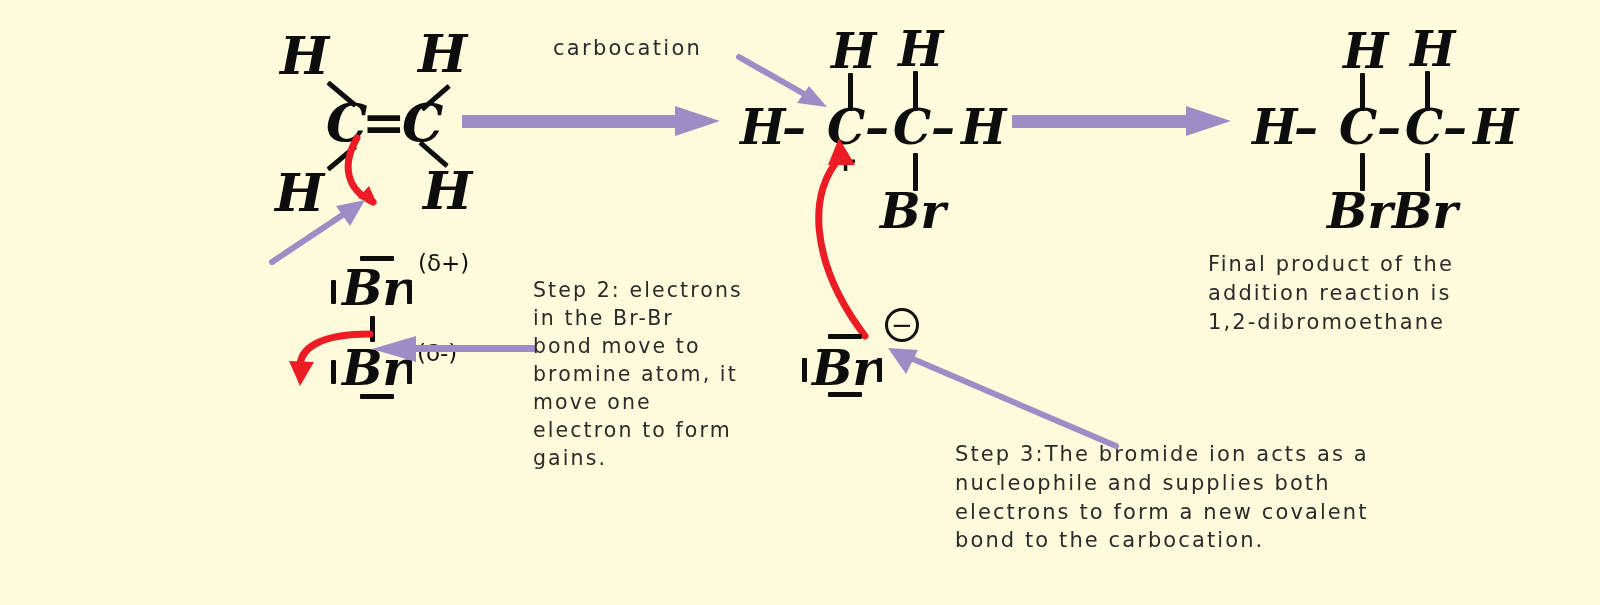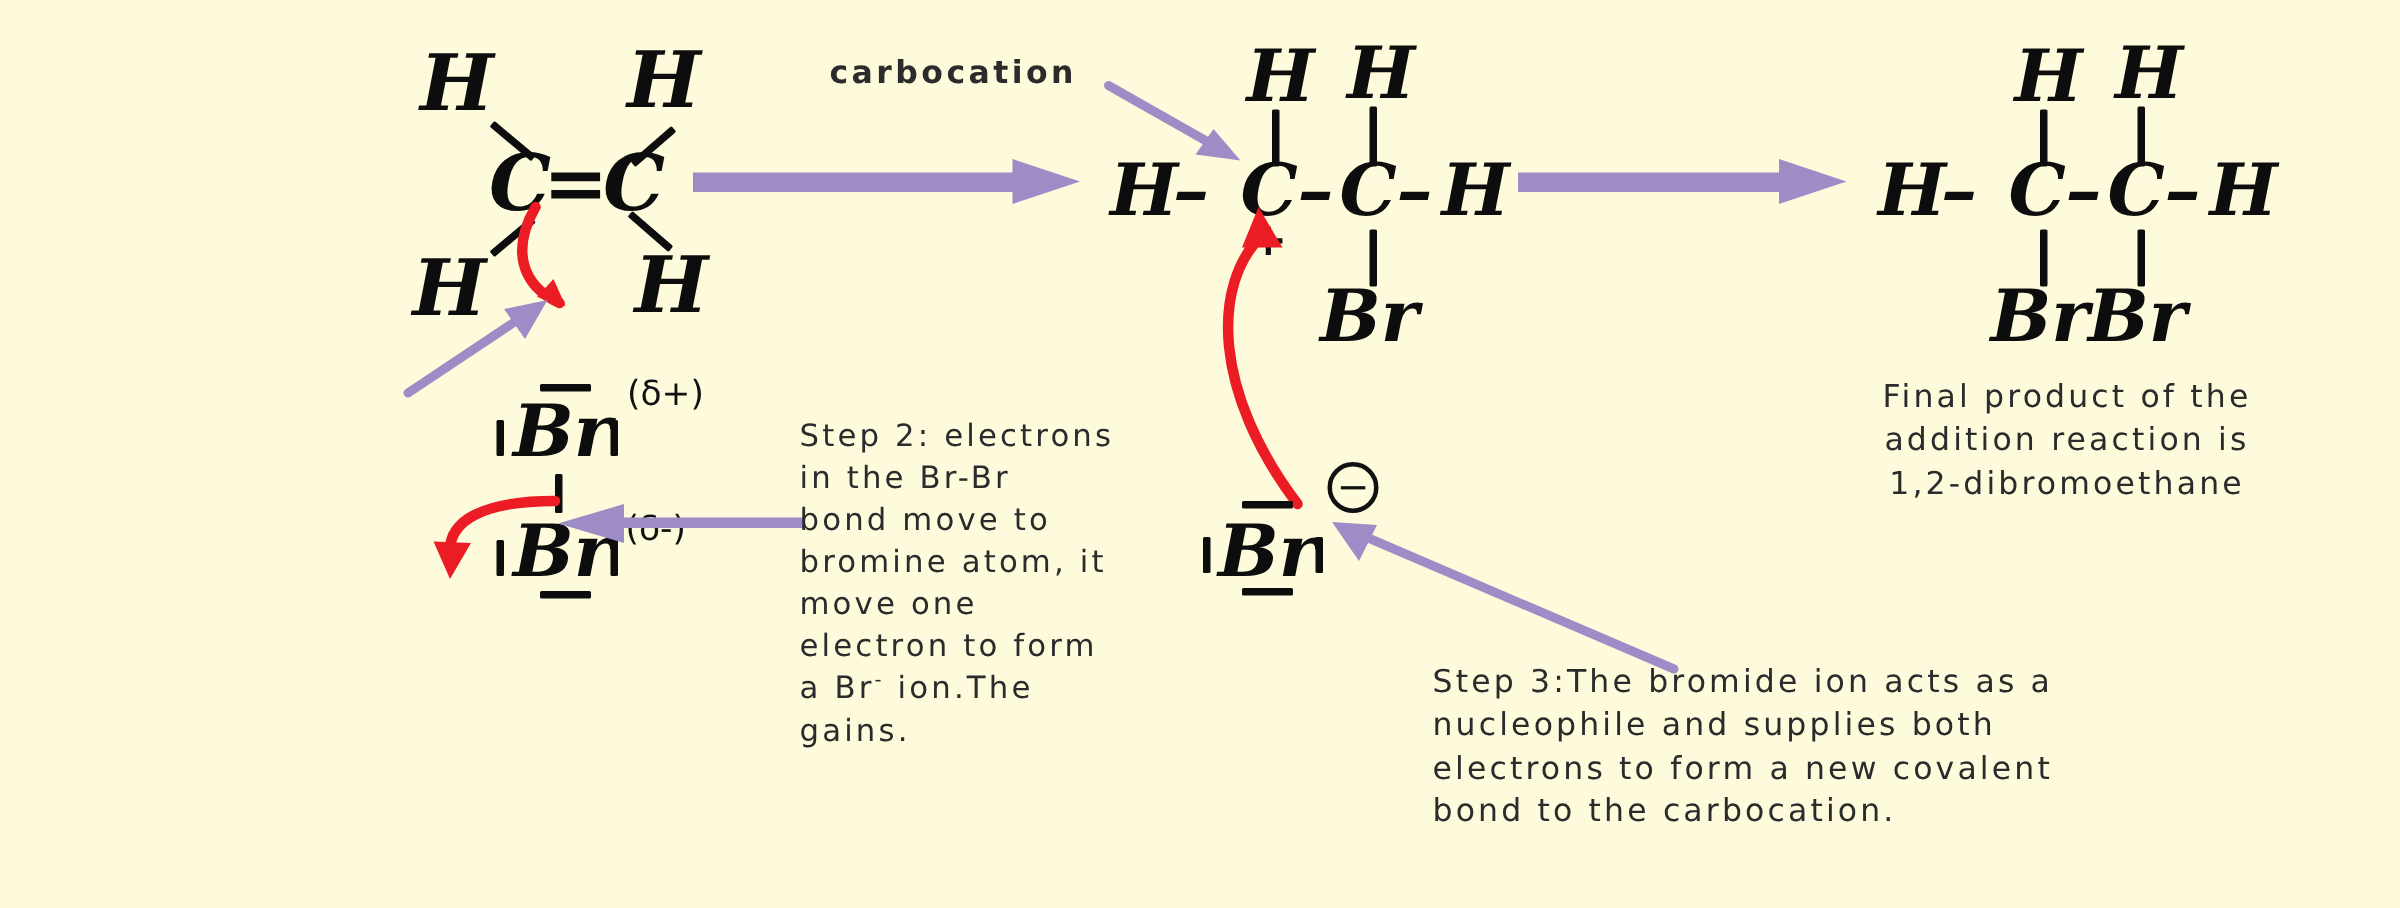--- a/index.html
+++ b/index.html
@@ -42,21 +42,20 @@
     white-space: pre-line;
     font-size: 21px;
   }
   .note-sm { font-size: 20.5px; }
   .label-note {
     font-family: "DejaVu Sans", sans-serif;
     color: #2b2b2b;
     letter-spacing: 2.3px;
     font-size: 21px;
     white-space: nowrap;
-    font-weight: bold;
   }
 
   
   .bond {
     background: #0d0d0d;
     position: absolute;
     border-radius: 1px;
   }
   .bond-v { width: 5px; }
   .bond-diag { height: 5px; transform-origin: 0 50%; }
@@ -182,21 +181,21 @@
     <div class="abs chem atom-md" style="left:160px; top:88px;">C</div>
     <div class="abs chem atom-md" style="left:198px; top:88px;">–</div>
     <div class="abs chem atom-md" style="left:228px; top:88px;">H</div>
 
     <div class="bond bond-v" style="left:115px; top:138px; height:38px;"></div>
     <div class="bond bond-v" style="left:180px; top:138px; height:38px;"></div>
     <div class="abs chem atom-md" style="left:82px; top:172px;">Br</div>
     <div class="abs chem atom-md" style="left:147px; top:172px;">Br</div>
   </div>
 
-  <div class="abs note" style="left:1208px; top:250px; width:340px; text-align:center;">Final product of the
+  <div class="abs note" style="left:1208px; top:250px; width:340px; ">Final product of the
 addition reaction is
 1,2-dibromoethane</div>
 
   <svg class="abs" style="left:268px; top:188px;" width="110" height="78" viewBox="0 0 110 78">
     <line x1="4" y1="74" x2="82" y2="22" stroke="#9d8cc6" stroke-width="6" stroke-linecap="round"></line>
     <path d="M 97 12 L 68 18 L 82 38 Z" fill="#9d8cc6"></path>
   </svg>
 
   <div class="abs" style="left:318px; top:248px; width:200px; height:152px;">
 
@@ -226,21 +225,20 @@
     <path d="M 2 13 L 46 0 L 46 26 Z" fill="#9d8cc6"></path>
   </svg>
 
   <div class="abs" style="left:533px; top:276px; width:290px;">
     <div class="note note-sm">Step 2: electrons</div>
     <div class="note note-sm">in the Br-Br</div>
     <div class="note note-sm">bond move to</div>
     <div class="note note-sm">bromine atom, it</div>
     <div class="note note-sm">move one</div>
     <div class="note note-sm">electron to form</div>
-    <div class="note note-sm" style="white-space:nowrap;"><span>a Br</span><sup style="font-size:13px;">-</sup><span> ion.The</span></div>
     <div class="note note-sm">gains.</div>
   </div>
 
   <div class="abs" style="left:800px; top:330px; width:180px; height:90px;">
     <div class="lone" style="left:28px; top:4px; width:34px; height:5px;"></div>
     <div class="lone" style="left:2px; top:28px; width:5px; height:24px;"></div>
     <div class="abs chem atom-md" style="left:12px; top:14px;">Br</div>
     <div class="lone" style="left:77px; top:28px; width:5px; height:24px;"></div>
     <div class="lone" style="left:28px; top:62px; width:34px; height:5px;"></div>
     <div class="abs charge-circle" style="left:85px; top:-22px;">−</div>

